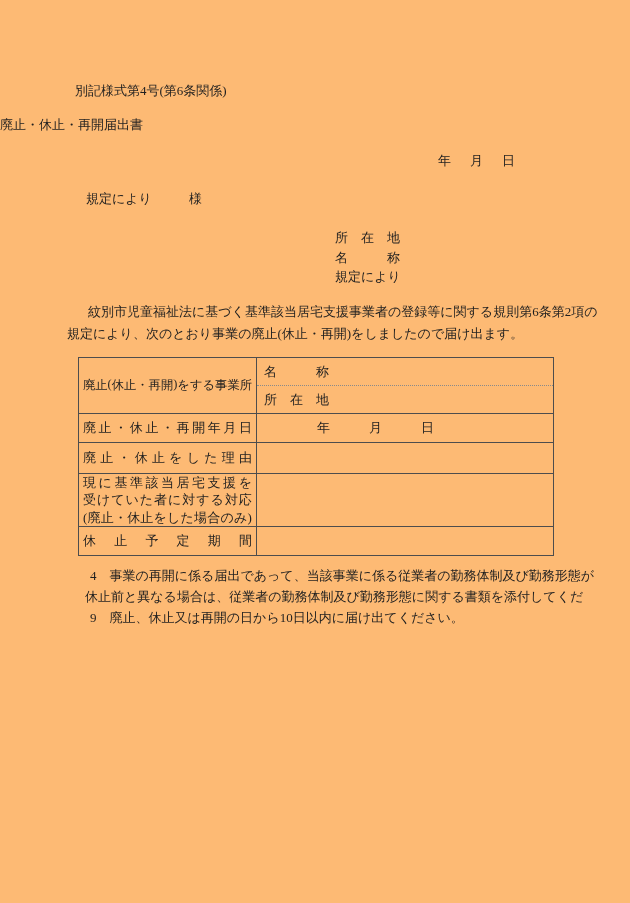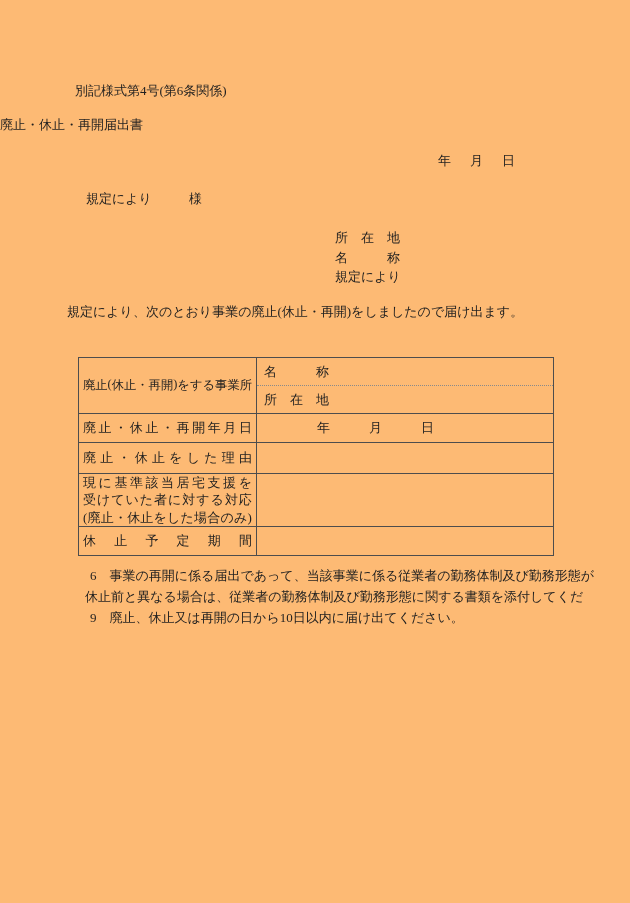--- a/index.html
+++ b/index.html
@@ -68,20 +68,21 @@
     <span>規定により</span><span class="honorific">様</span>
   </div>
 
   <div class="abs applicant">
     <div>所　在　地</div>
     <div>名　　　称</div>
     <div>規定により</div>
   </div>
 
   <div class="abs body-text">
+    <div class="indent">紋別市児童福祉法に基づく基準該当居宅支援事業者の登録等に関する規則第6条第2項の</div>
     <div>規定により、次のとおり事業の廃止(休止・再開)をしましたので届け出ます。</div>
   </div>
 
   <div class="form-table">
 
     <div class="cl">
       <div class="fit" data-justify="">
           <span>廃</span>
           <span>止</span>
           <span>(</span>
@@ -190,18 +191,18 @@
           <span>止</span>
           <span>予</span>
           <span>定</span>
           <span>期</span>
           <span>間</span>
         </div>
     </div>
   </div>
 
   <div class="abs remarks">
-    <div class="rm-num">6　事業の再開に係る届出であって、当該事業に係る従業者の勤務体制及び勤務形態が</div>
+    <div class="rm-num">4　事業の再開に係る届出であって、当該事業に係る従業者の勤務体制及び勤務形態が</div>
     <div class="rm-cont">休止前と異なる場合は、従業者の勤務体制及び勤務形態に関する書類を添付してくだ</div>
     <div class="rm-num">9　廃止、休止又は再開の日から10日以内に届け出てください。</div>
   </div>
 
 </div>
 
 </body></html>

